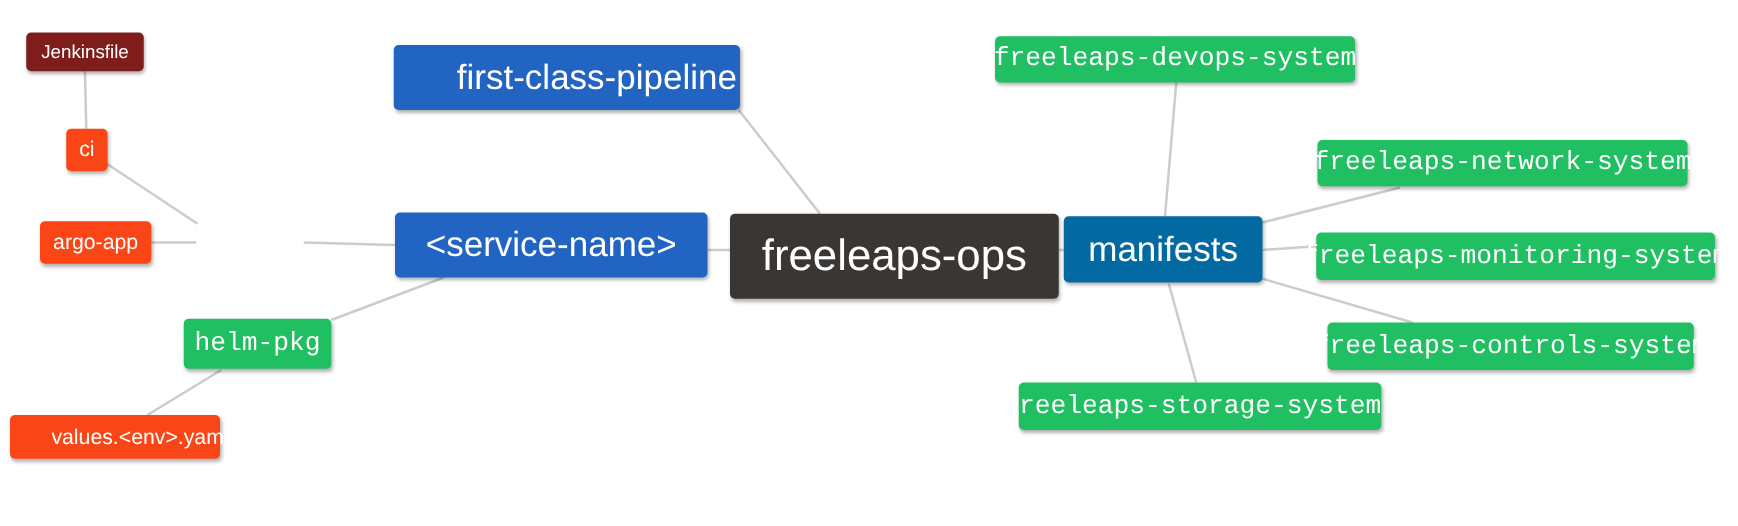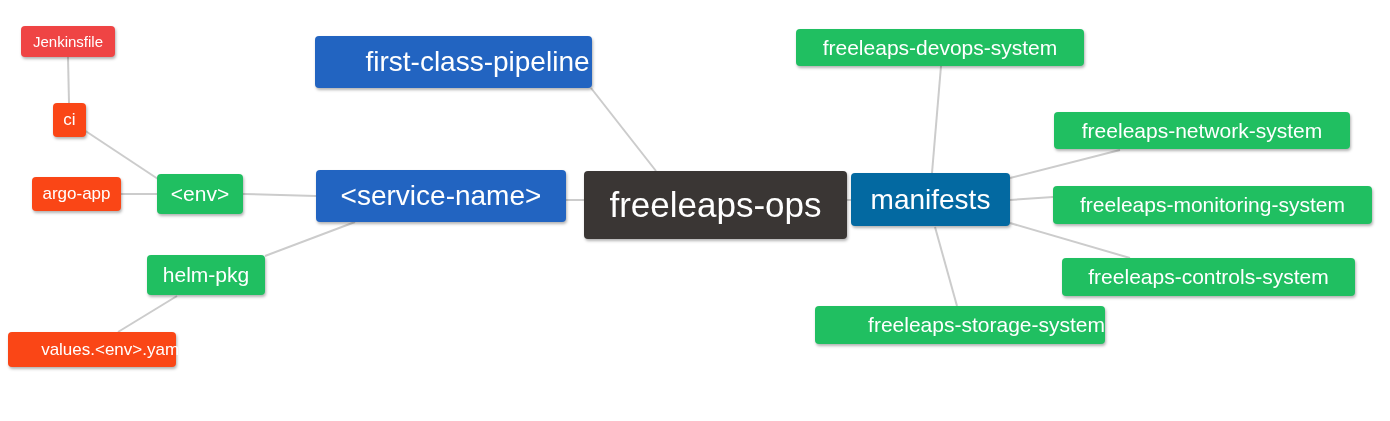--- a/index.html
+++ b/index.html
@@ -33,21 +33,21 @@
     justify-content: center;
     color: #ffffff;
     white-space: nowrap;
     border-radius: 4px;
     box-shadow: 1px 2px 3px rgba(0,0,0,0.3);
     cursor: pointer;
     box-sizing: border-box;
   }
   .fs-xs { font-size: 15px; }
   .fs-sm { font-size: 17px; }
-  .fs-md { font-size: 21px; }
+  .fs-md { font-size: 21px; font-family: Liberation Mono, monospace; }
   .fs-lg { font-size: 28px; }
   .fs-xl { font-size: 35px; }
 
   
   #n-jenkinsfile      { left: 21px;   top: 26px;  width: 94px;  height: 31px; }
   #n-ci               { left: 53px;   top: 103px; width: 33px;  height: 34px; }
   #n-argo-app         { left: 32px;   top: 177px; width: 89px;  height: 34px; }
   #n-env              { left: 157px;  top: 174px; width: 86px;  height: 40px; }
   #n-helm-pkg         { left: 147px;  top: 255px; width: 118px; height: 40px; }
   #n-values-env-yaml  { left: 8px;    top: 332px; width: 168px; height: 35px; }
@@ -76,35 +76,32 @@
     <line x1="591" y1="88" x2="656" y2="171" stroke="#cccccc"></line>
     <line x1="566" y1="200" x2="584" y2="200" stroke="#cccccc"></line>
     <line x1="847" y1="200" x2="851" y2="200" stroke="#cccccc"></line>
     <line x1="932" y1="173" x2="941" y2="66" stroke="#cccccc"></line>
     <line x1="1010" y1="178" x2="1120" y2="150" stroke="#cccccc"></line>
     <line x1="1010" y1="200" x2="1053" y2="197" stroke="#cccccc"></line>
     <line x1="1010" y1="223" x2="1130" y2="258" stroke="#cccccc"></line>
     <line x1="935" y1="227" x2="957" y2="306" stroke="#cccccc"></line>
   </svg>
 
-  <div class="node fs-xs" id="n-jenkinsfile" style="background-color: #ef4444;">
+  <div class="node fs-xs" id="n-jenkinsfile" style="background-color: #7f1d1d;">
     <span>Jenkinsfile</span>
   </div>
 
   <div class="node fs-sm" id="n-ci" style="background-color: rgb(250, 70, 22); align-items: center;">
     <span>ci</span>
   </div>
 
   <div class="node fs-sm" id="n-argo-app" style="background-color: rgb(250, 70, 22);">
     <span>argo-app</span>
   </div>
 
-  <div class="node fs-md" id="n-env" style="background-color: rgb(32, 191, 97);">
-    <span>&lt;env&gt;</span>
-  </div>
 
   <div class="node fs-md" id="n-helm-pkg" style="background-color: rgb(32, 191, 97);">
     <span>helm-pkg</span>
   </div>
 
   <div class="node fs-sm" id="n-values-env-yaml" style="background-color: rgb(250, 70, 22); padding-left: 40px;">
     <span>values.&lt;env&gt;.yaml</span>
   </div>
 
   <div class="node fs-lg" id="n-first-class-pipeline" style="background-color: rgb(34, 100, 193); padding-left: 48px;">

